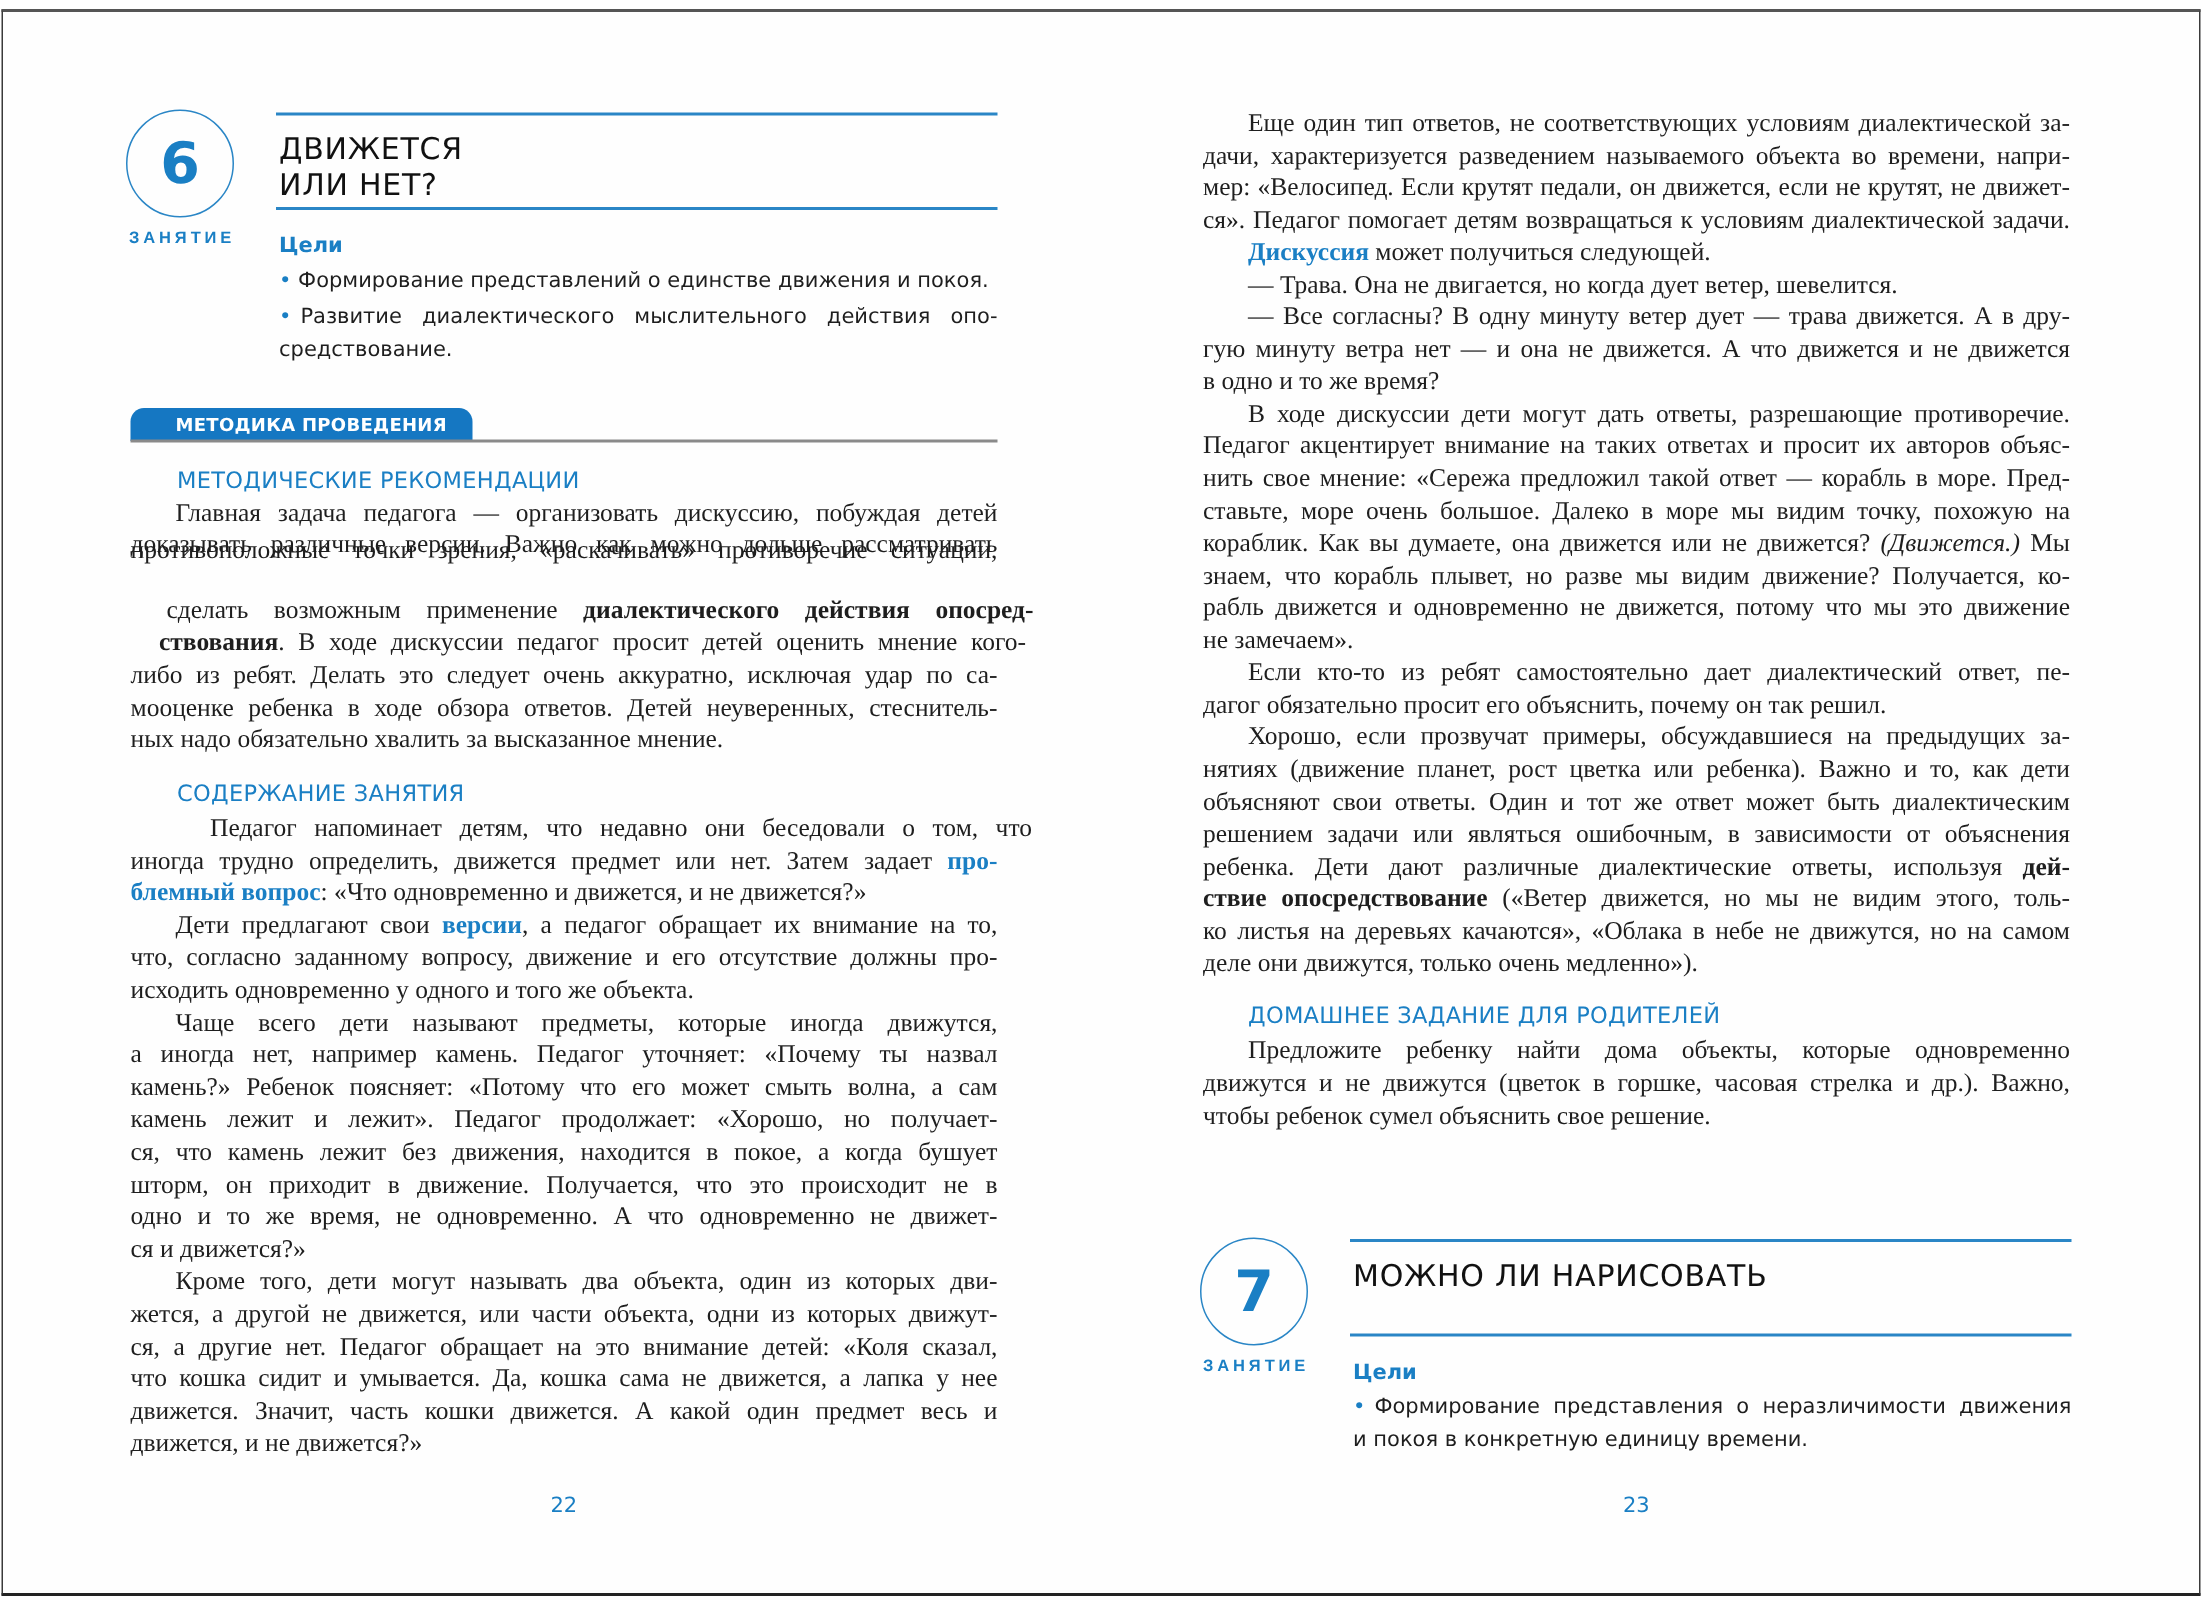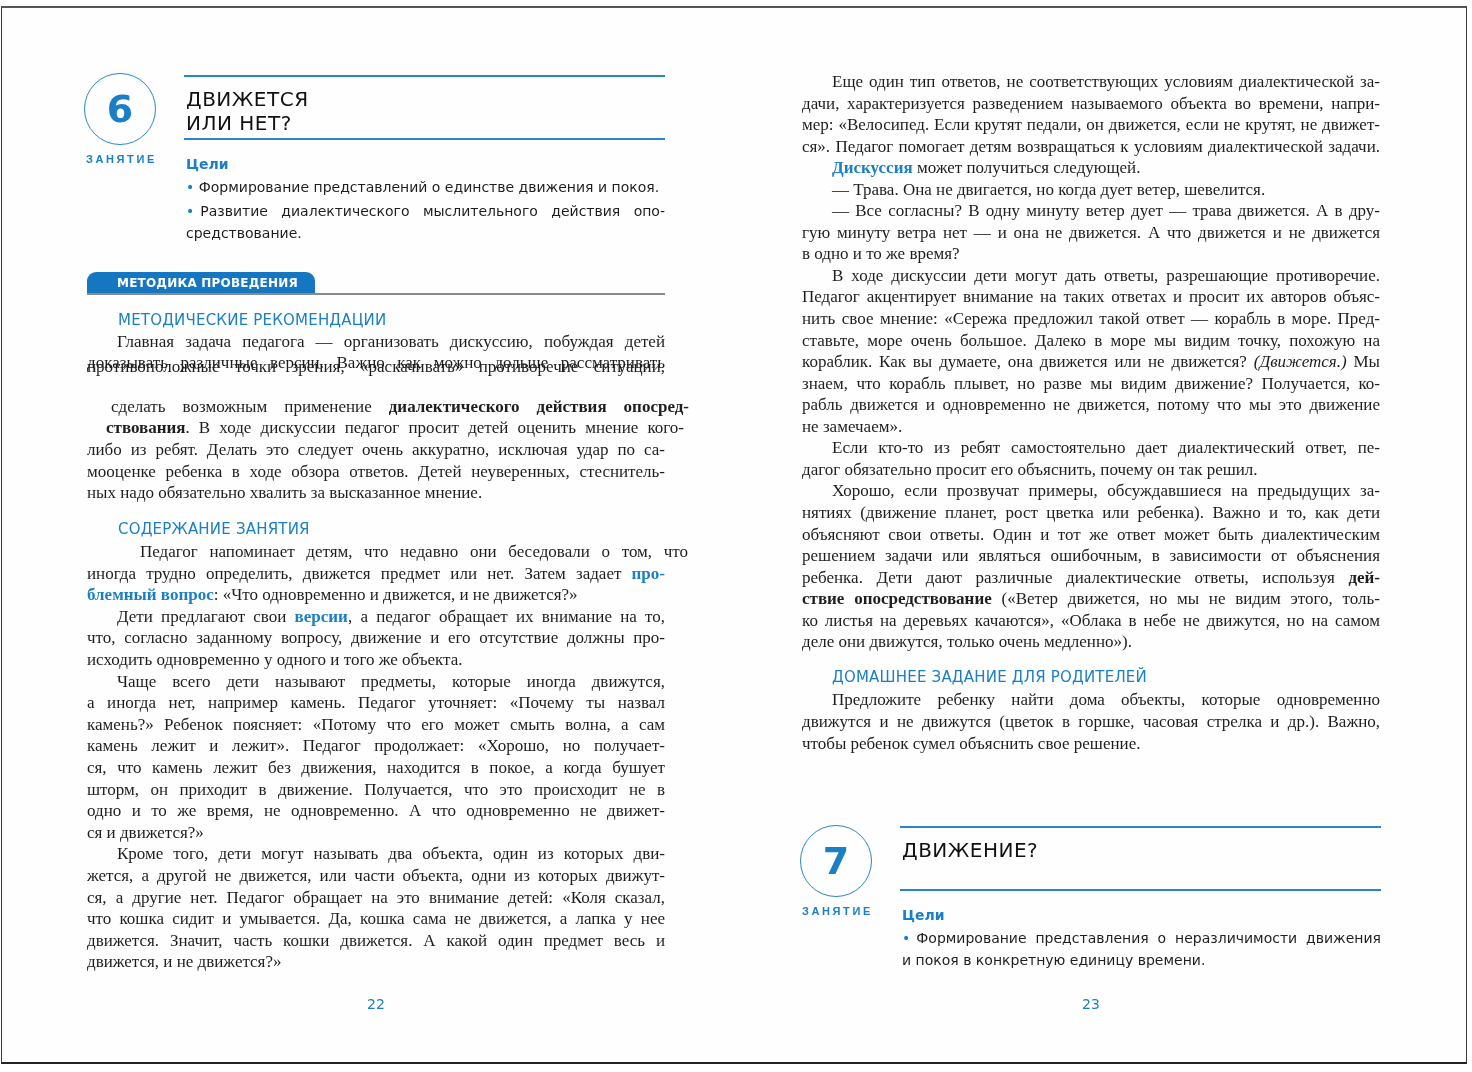--- a/index.html
+++ b/index.html
@@ -128,21 +128,21 @@
   <div class="line" style="left: 66px; top: 711px; width: 578px; white-space: normal; height: 21px; overflow: visible;">движутся и не движутся (цветок в горшке, часовая стрелка и др.). Важно,</div>
   <div class="line last" style="left:66px;top:733px;">чтобы ребенок сумел объяснить свое решение.</div>
 
   <div class="num-circle" style="left:64px;top:825px;">
       <span>7</span>
     </div>
   <div class="lesson-label" style="left:66px;top:905px;">ЗАНЯТИЕ</div>
 
   <div class="rule-blue" style="left:164px;top:826px;width:481px;"></div>
   <div class="lesson-title" style="left:166px;top:838px;">
-    <div>ДВИЖЕНИЕ?</div>
+    <div>МОЖНО ЛИ НАРИСОВАТЬ</div>
   </div>
   <div class="rule-blue" style="left:164px;top:889px;width:481px;"></div>
 
   <div class="goals-title" style="left:166px;top:907px;">Цели</div>
   <div class="sans-line" style="left:166px;top:930px;width:479px;display:flex;justify-content:space-between;">
       <span class="bullet">•</span>
       <span style="flex:1;margin-left:6px;text-align:justify;text-align-last:justify;">Формирование представления о неразличимости движения</span>
     </div>
   <div class="sans-line" style="left:166px;top:952px;text-align:center;">и покоя в конкретную единицу времени.</div>
 

